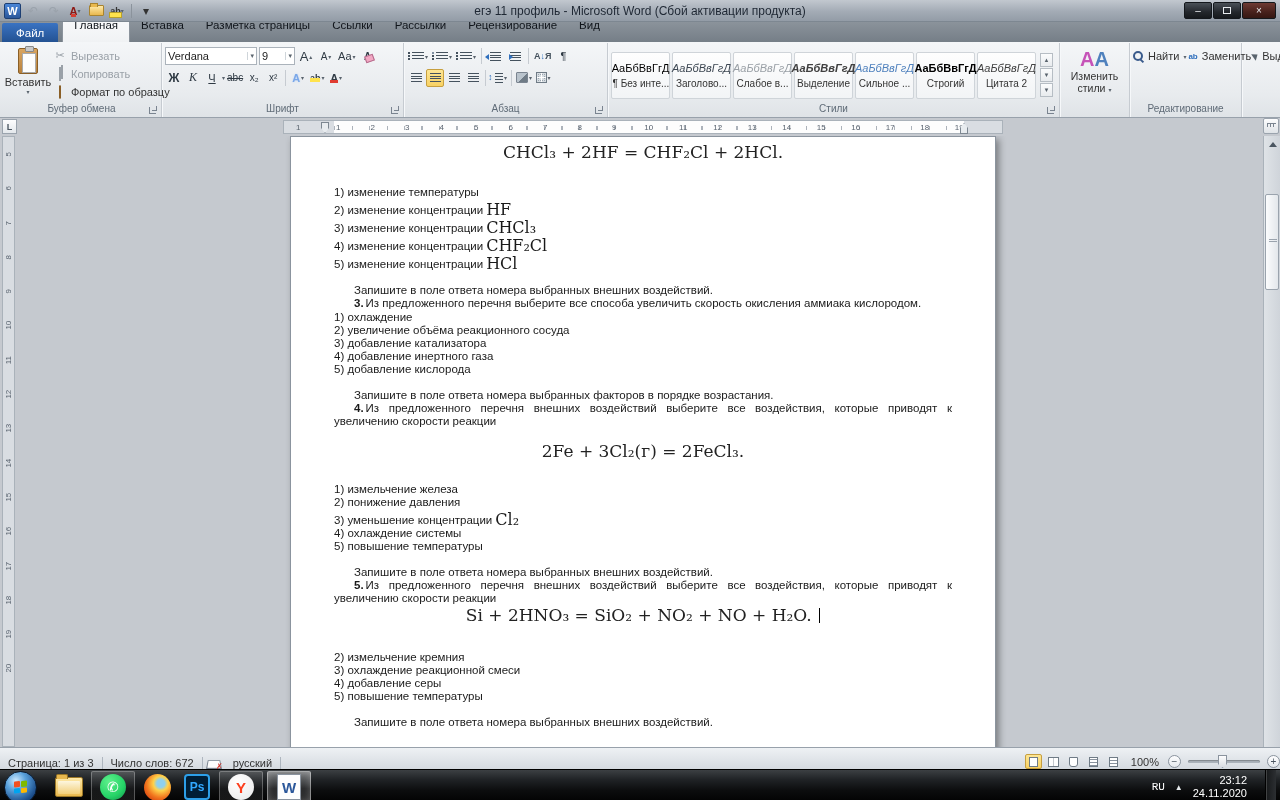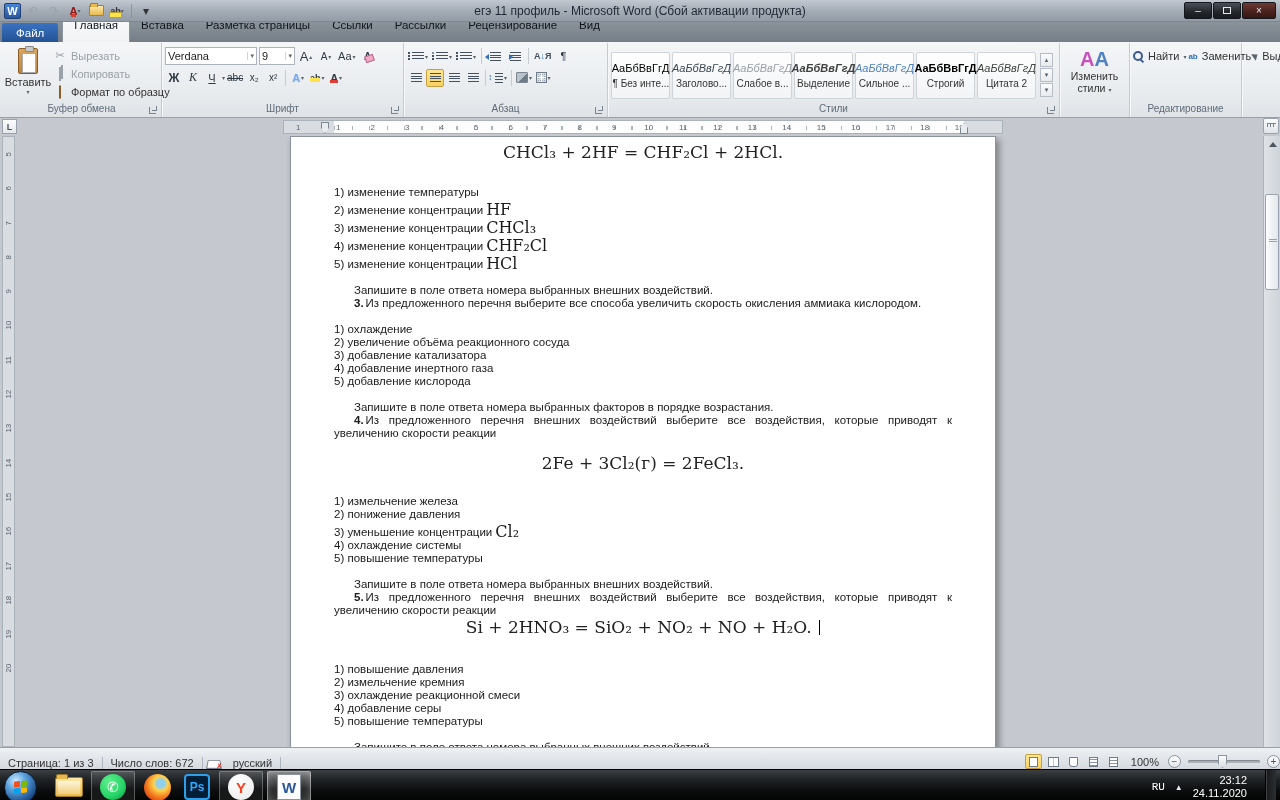--- a/index.html
+++ b/index.html
@@ -150,21 +150,21 @@
   .doc-text { font-size:11.5px; line-height:13px; }
   .formula-line { text-align:center; font-family:"DejaVu Serif","Liberation Serif",serif; font-size:17px; line-height:19px; color:#222; }
   .f1 { margin-top:2px; margin-bottom:24px; }
   .f2 { margin-top:14px; margin-bottom:22px; }
   .f3 { margin-top:1px; margin-bottom:26px; }
   .opt { line-height:13px; }
   .opt.has-f { height:18px; display:flex; align-items:flex-end; }
   .chem { font-family:"DejaVu Serif","Liberation Serif",serif; font-size:16px; line-height:14px; margin-left:3px; }
   .para { text-align:justify; text-indent:20px; }
   .note { text-indent:20px; margin-top:13px; }
-  .opts { margin-top:13px; }
+  .opts { margin-top:1px; }
   .opts span { display:block; line-height:13px; }
   .qnum { font-weight:bold; margin-right:2px; }
   .caret { display:inline-block; width:1.5px; height:15px; background:#000; margin-left:7px; vertical-align:-2px; }
 
   
   .vscroll { position:absolute; right:0; top:0; width:17px; height:100%; background:linear-gradient(90deg,#dfe3e7,#cfd4da); border-left:1px solid #aab2ba; }
   .scroll-up { position:absolute; top:2px; left:2px; width:13px; height:13px; display:flex; align-items:center; justify-content:center; }
   .tri-up { width:0; height:0; border-left:4px solid transparent; border-right:4px solid transparent; border-bottom:5px solid #4a5560; }
   .thumb { position:absolute; left:1px; top:58px; width:14px; height:96px; background:linear-gradient(90deg,#fbfcfd,#e3e7eb); border:1px solid #9aa3ad; border-radius:2px; }
   .thumb::after { content:""; position:absolute; left:3px; top:44px; width:8px; height:5px; background:repeating-linear-gradient(#9aa3ad 0 1px,transparent 1px 2.5px); }
@@ -564,21 +564,20 @@
           <span class="chem">Cl₂</span>
         </div>
       <div class="opt">4) охлаждение системы</div>
       <div class="opt">5) повышение температуры</div>
 
       <div class="note">Запишите в поле ответа номера выбранных внешних воздействий.</div>
       <p class="para"><span class="qnum">5.</span><span>Из предложенного перечня внешних воздействий выберите все воздействия, которые приводят к увеличению скорости реакции</span></p>
       <div class="formula-line f3"><span>Si + 2HNO₃ = SiO₂ + NO₂ + NO + H₂O.</span><span class="caret"></span></div>
 
       <div class="opts">
-          <span>1) повышение давления</span>
           <span>2) измельчение кремния</span>
           <span>3) охлаждение реакционной смеси</span>
           <span>4) добавление серы</span>
           <span>5) повышение температуры</span>
         </div>
 
       <div class="note">Запишите в поле ответа номера выбранных внешних воздействий.</div>
 
     </div>
 

